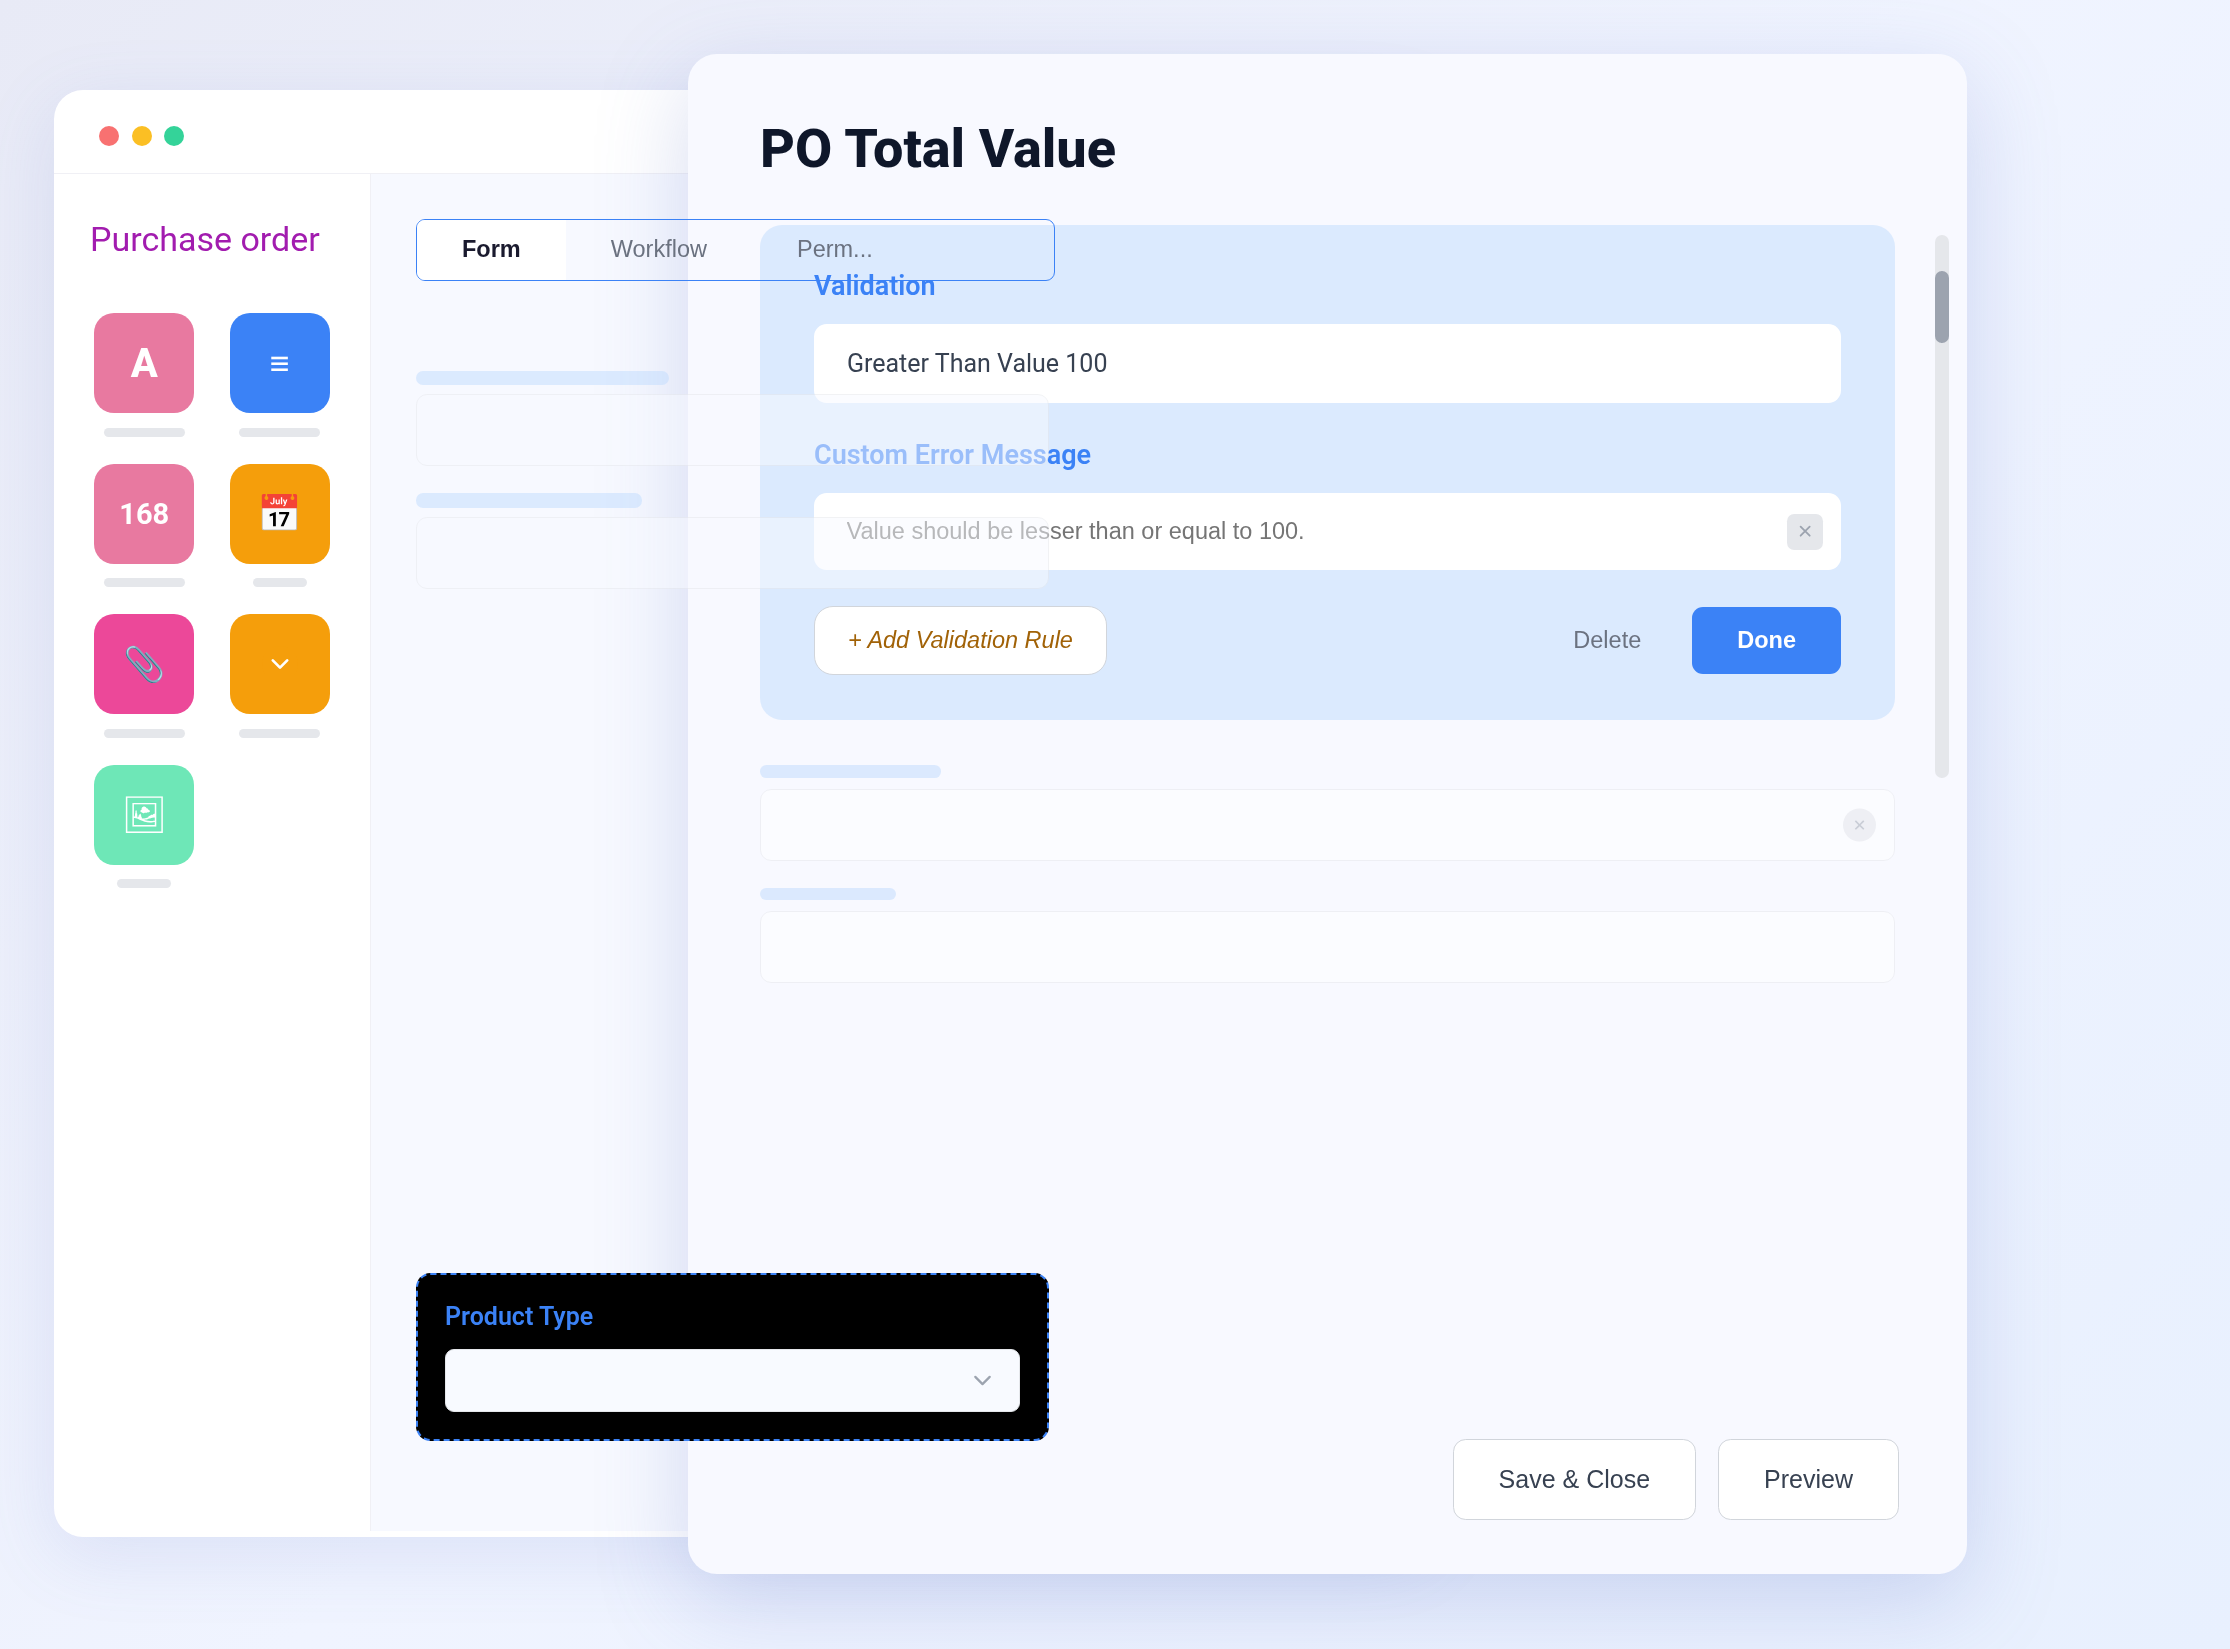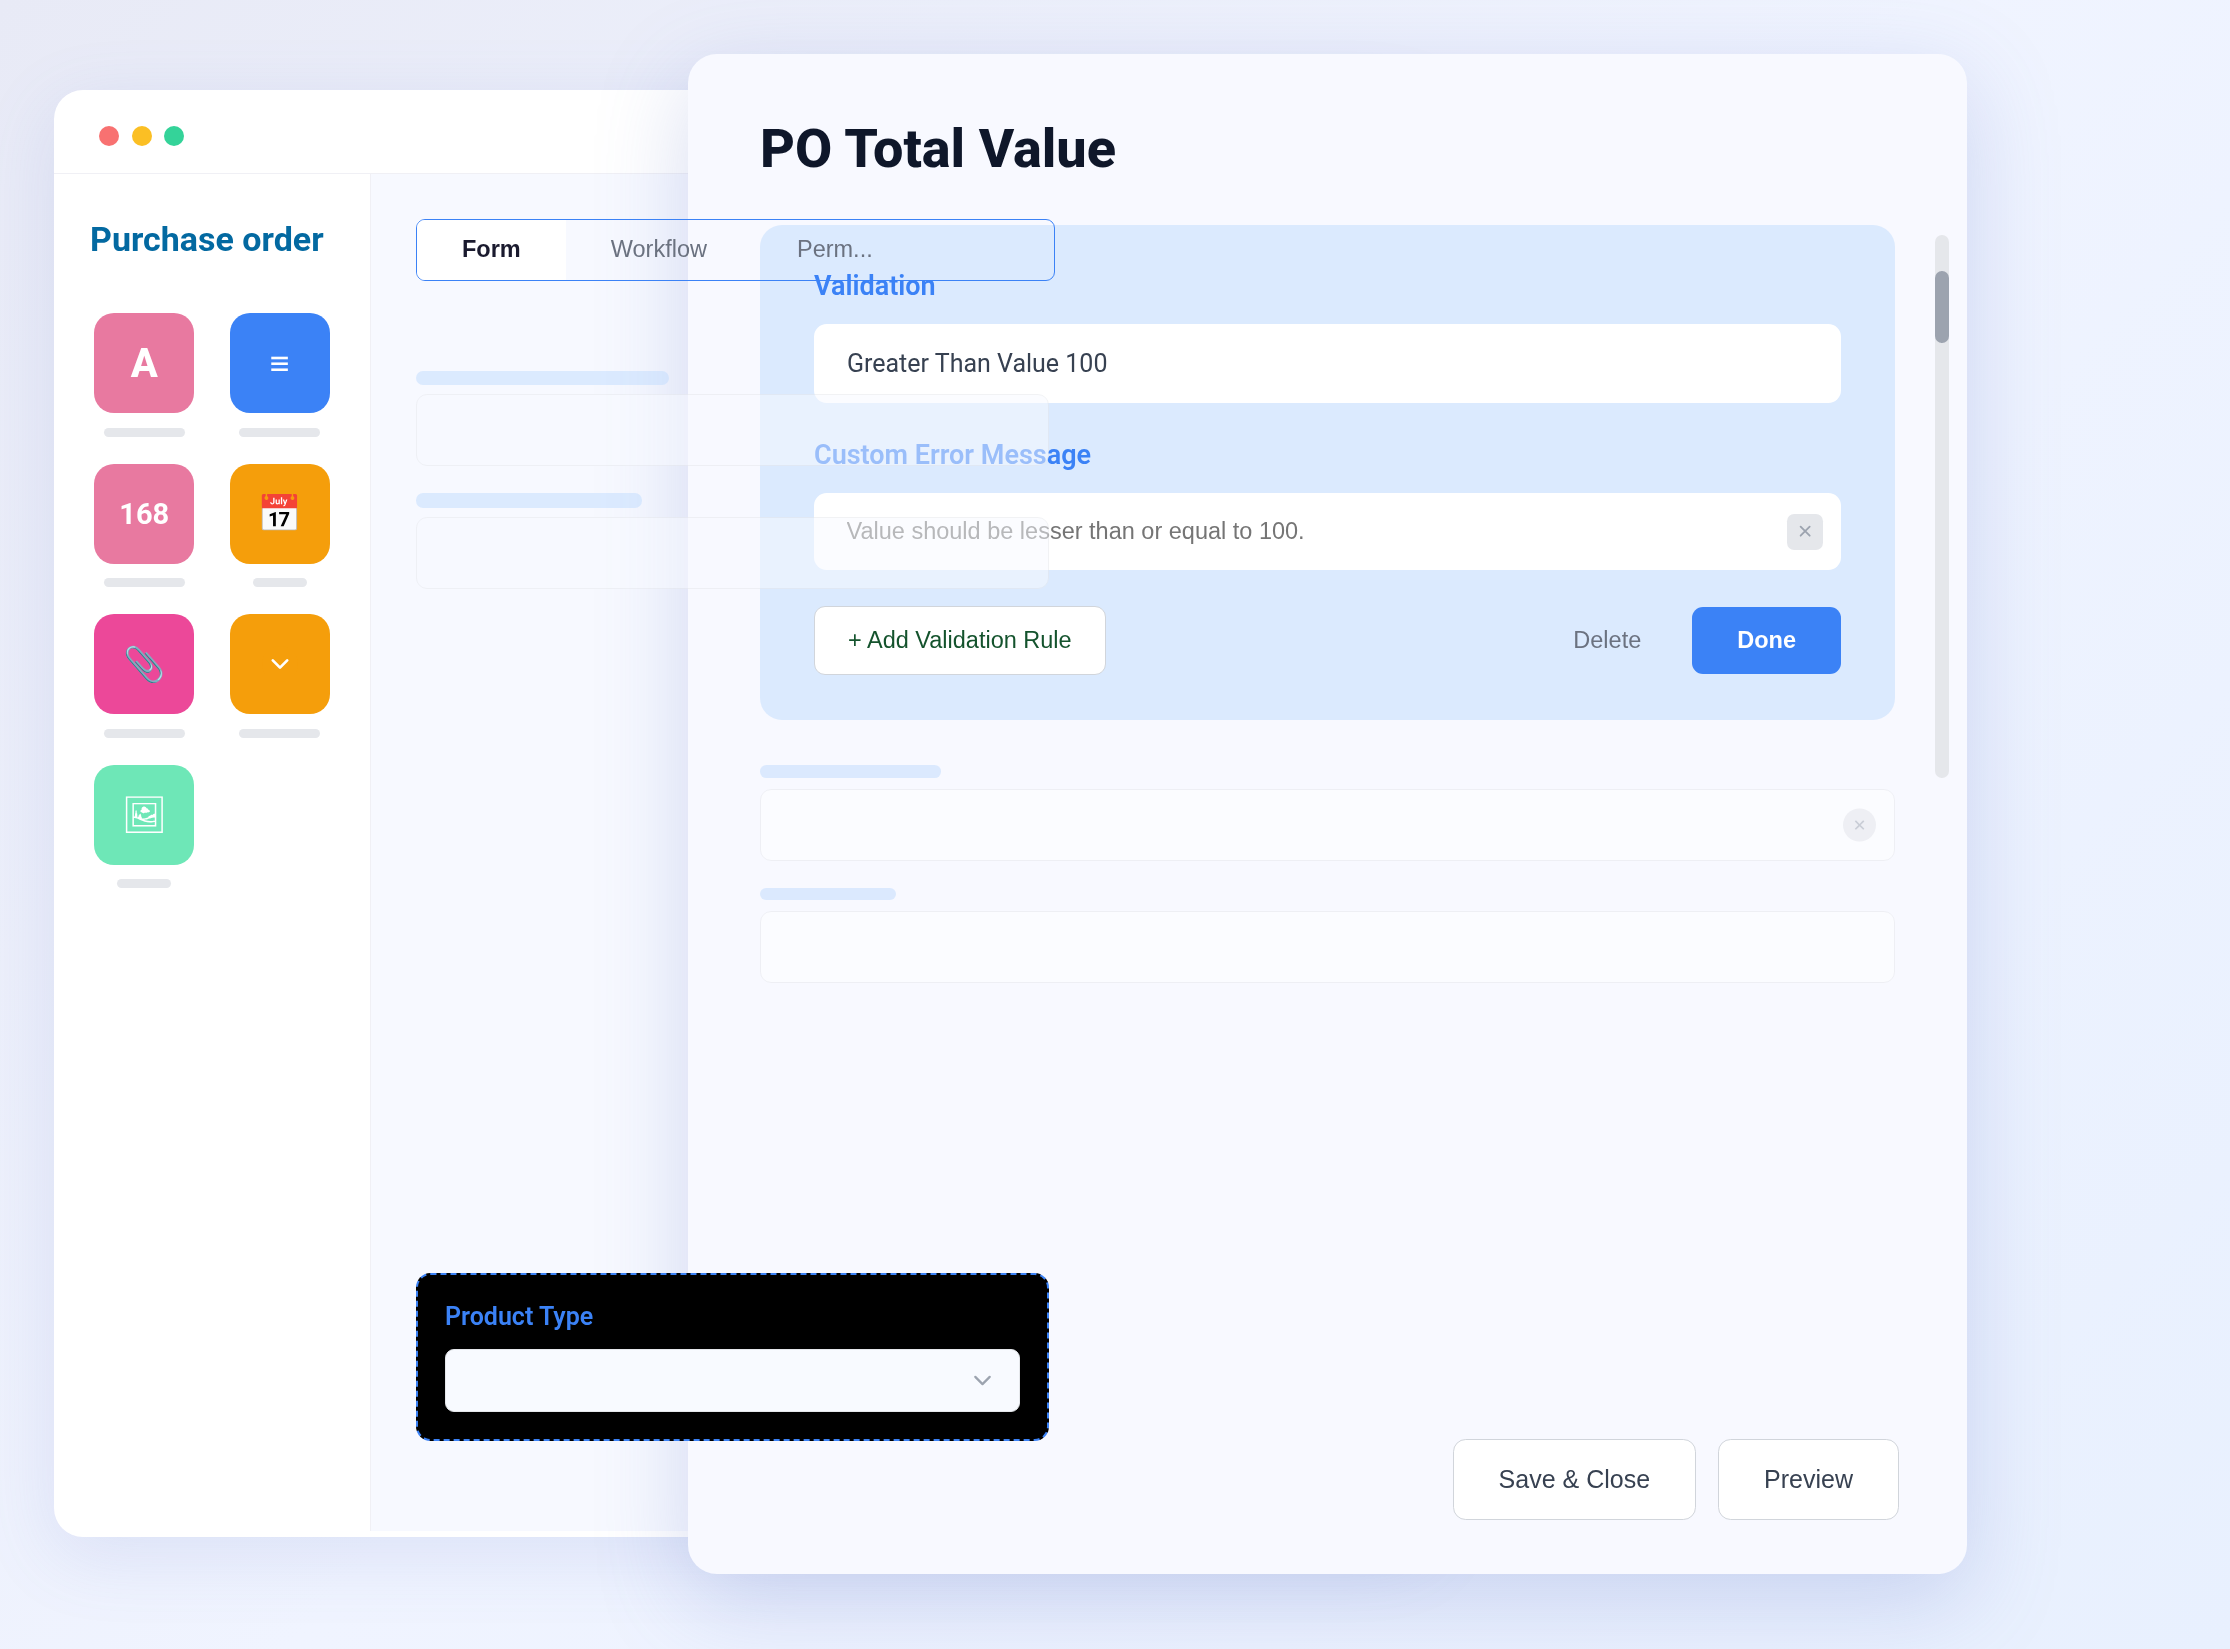--- a/index.html
+++ b/index.html
@@ -51,22 +51,22 @@
     
     .sidebar {
       width: 317px;
       padding: 45px 36px;
       border-right: 1.4px solid #f0f0f5;
       flex-shrink: 0;
     }
 
     .sidebar-title {
       font-size: 34px;
-      font-weight: 700;
-      color: #0369a1;
+      font-weight: 400;
+      color: #a21caf;
       margin-bottom: 54px;
     }
 
     .sidebar-grid {
       display: grid;
       grid-template-columns: 1fr 1fr;
       gap: 27px;
     }
 
     .sidebar-item {
@@ -282,25 +282,26 @@
     .card-actions {
       display: flex;
       justify-content: space-between;
       align-items: center;
       margin-top: 36px;
     }
 
     .add-rule-btn {
       padding: 20px 33px;
       border: 1.4px solid #d1d5db;
-      border-radius: 11px;
+      border-radius: 19px;
       background: white;
       font-size: 23.5px;
-      color: #14532d;
-      cursor: pointer;
+      color: #a16207;
+      cursor: pointer;
+      font-style: italic;
     }
 
     .card-right-actions {
       display: flex;
       gap: 18px;
       align-items: flex-start;
     }
 
     .delete-btn {
       padding: 20px 33px;

